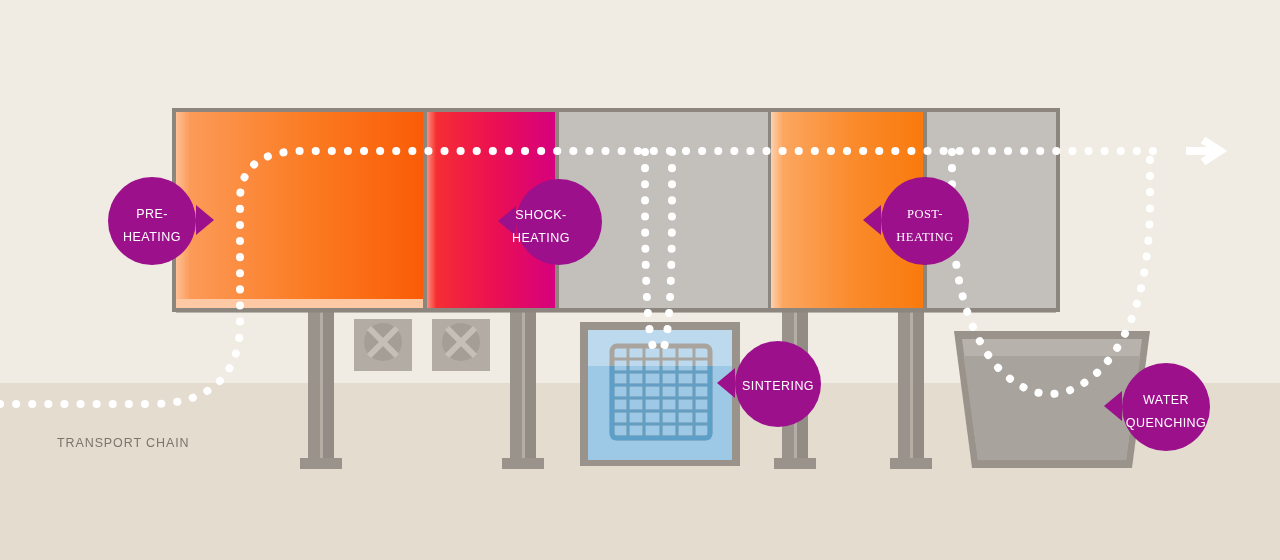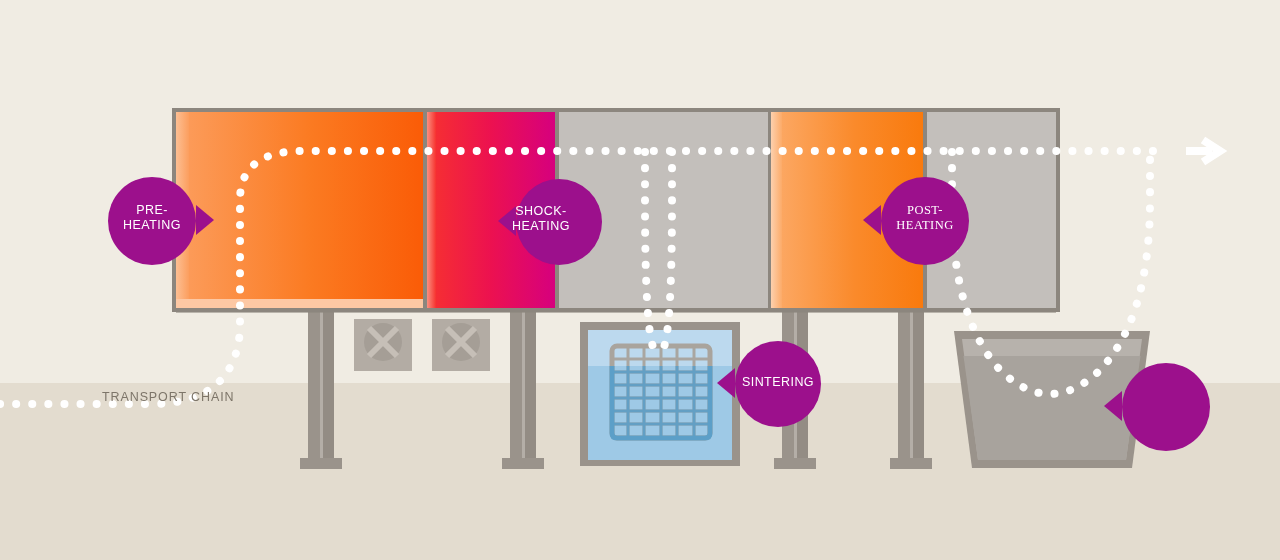--- a/index.html
+++ b/index.html
@@ -10,21 +10,21 @@
   }
   #stage{position:relative;width:1280px;height:560px;}
   #scene{position:absolute;inset:0;}
 
   .lbl{
     position:absolute;
     color:#ffffff;
     text-align:center;
     font-size:12.5px;
     letter-spacing:.45px;
-    line-height:15px;
+    line-height:23px;
     font-weight:400;
     white-space:pre-line;
     pointer-events:none;
   }
   .ground-lbl{
     position:absolute;
     color:#7d7569;
     font-size:12.5px;
     letter-spacing:.9px;
     font-weight:400;
@@ -225,16 +225,18 @@
 HEATING</div>
 
   <div class="lbl" style="left:491px;top:204px;width:100px;">SHOCK-
 HEATING</div>
 
   <div class="lbl" style="left:728px;top:375px;width:100px;">SINTERING</div>
 
   <div class="lbl" style="left:875px;top:203px;width:100px;font-family:Liberation Serif, serif;">POST-
 HEATING</div>
 
-
-  <div class="ground-lbl" style="left:57px;top:390px;margin-left:45px;">TRANSPORT CHAIN</div>
+  <div class="lbl" style="left:1114px;top:389px;width:104px;">WATER
+QUENCHING</div>
+
+  <div class="ground-lbl" style="left:57px;top:436px;">TRANSPORT CHAIN</div>
 
 </div>
 
 </body></html>

